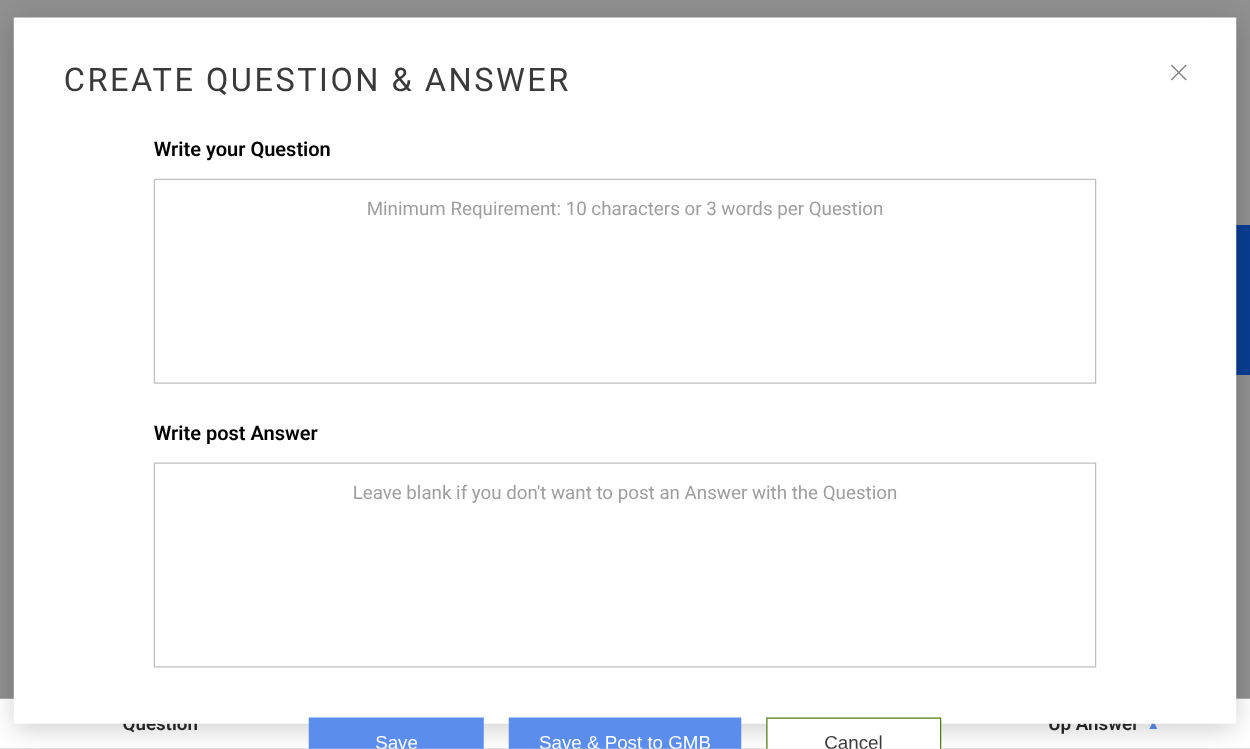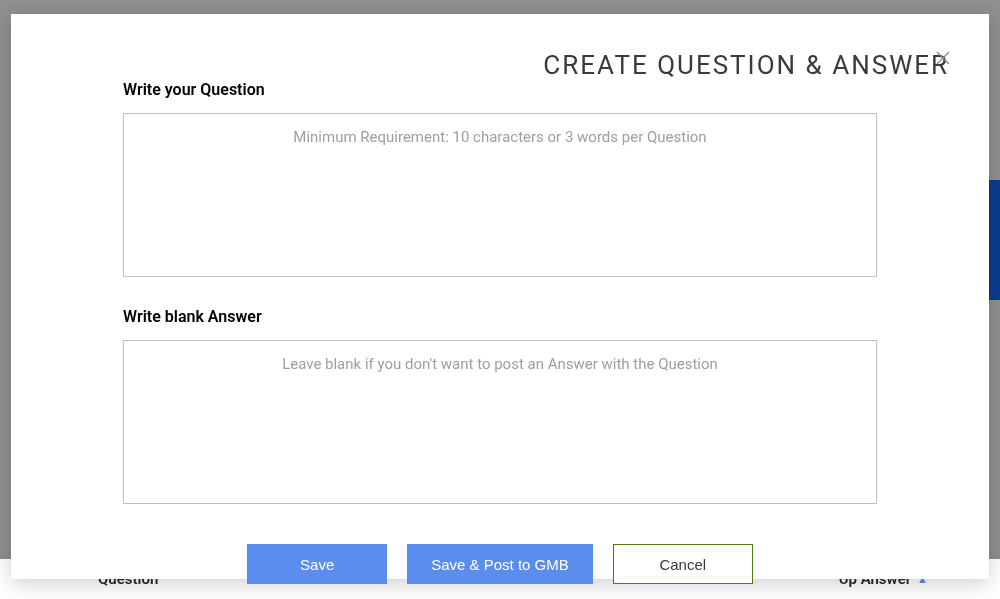--- a/index.html
+++ b/index.html
@@ -68,21 +68,22 @@
       right: 11px;
       bottom: 20px;
       background: #ffffff;
       box-shadow: 0 4px 20px rgba(0,0,0,0.2);
       padding: 36px 40px 28px 40px;
       display: flex;
       flex-direction: column;
     }
     .modal-header {
       position: relative;
-      text-align: right;
+      text-align: left;
+      margin-bottom: 30px;
     }
     .modal-title {
       font-size: 26px;
       font-weight: 400;
       letter-spacing: 2px;
       color: #3a3a3a;
     }
     .close-btn {
       position: absolute;
       right: -8px;
@@ -183,21 +184,21 @@
       </svg>
     </button>
   </div>
 
   <div class="form-section">
     <div class="field-label">Write your Question</div>
     <textarea class="text-area" placeholder="Minimum Requirement: 10 characters or 3 words per Question" style=""></textarea>
 
     <div class="gap"></div>
 
-    <div class="field-label">Write blank Answer</div>
+    <div class="field-label">Write post Answer</div>
     <textarea class="text-area" placeholder="Leave blank if you don't want to post an Answer with the Question" style=""></textarea>
   </div>
 
   <div class="button-row">
     <button class="btn btn-primary">Save</button>
     <button class="btn btn-primary">Save &amp; Post to GMB</button>
     <button class="btn btn-secondary">Cancel</button>
   </div>
 </div>
 

